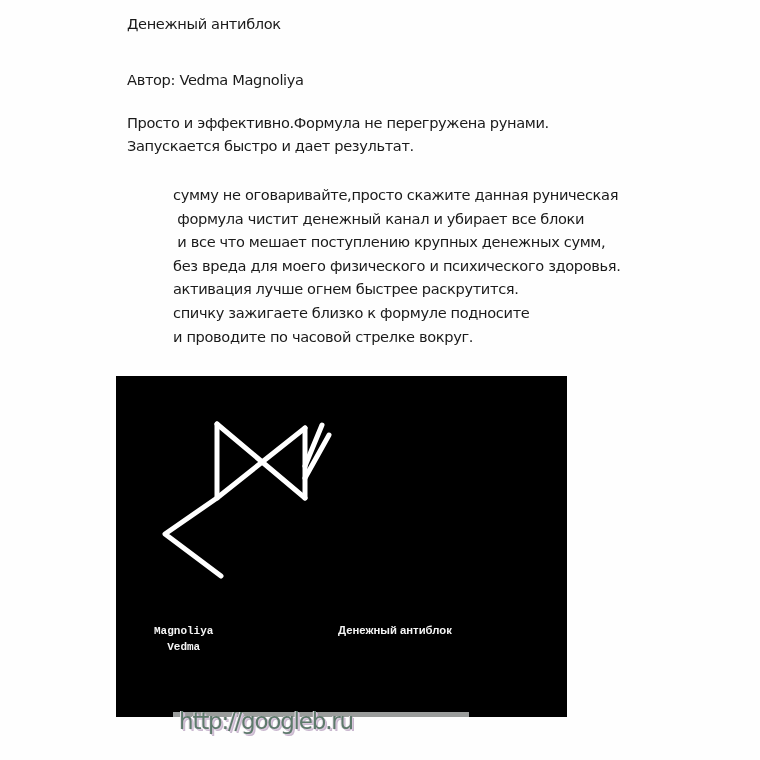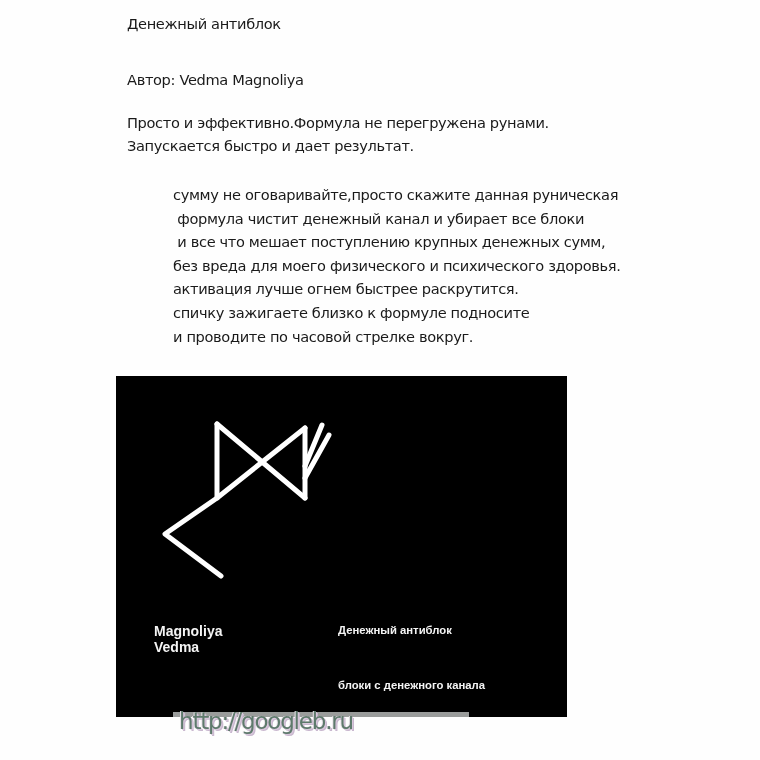--- a/index.html
+++ b/index.html
@@ -40,25 +40,26 @@
     .rune-svg {
       position: absolute;
       left: 0;
       top: 0;
     }
     .signature {
       position: absolute;
       left: 38px;
       top: 247px;
       color: #f4f4f4;
-      font-family: Liberation Sans, sans-serif;
+      font-family: Liberation Mono, monospace;
       font-weight: bold;
-      font-size: 14px;
+      font-size: 11px;
       line-height: 16px;
       white-space: pre;
+      text-align: center;
     }
     .legend {
       position: absolute;
       left: 222px;
       top: 222px;
       color: #f4f4f4;
       font-family: "Liberation Sans", sans-serif;
       font-weight: bold;
       font-size: 11.3px;
       white-space: pre;
@@ -122,20 +123,19 @@
       <line x1="189" y1="90" x2="206" y2="49"></line>
       <line x1="189" y1="102" x2="213" y2="59"></line>
     </g>
   </svg>
 
   <div class="signature">Magnoliya
 Vedma</div>
 
   <div class="legend">
     <div class="legend-title">Денежный антиблок</div>
-    <div class="legend-line">блоки с денежного канала</div>
     
     
   </div>
 </div>
 
 <div class="watermark-band"></div>
 <div class="watermark">http://googleb.ru</div>
 
 </body></html>

